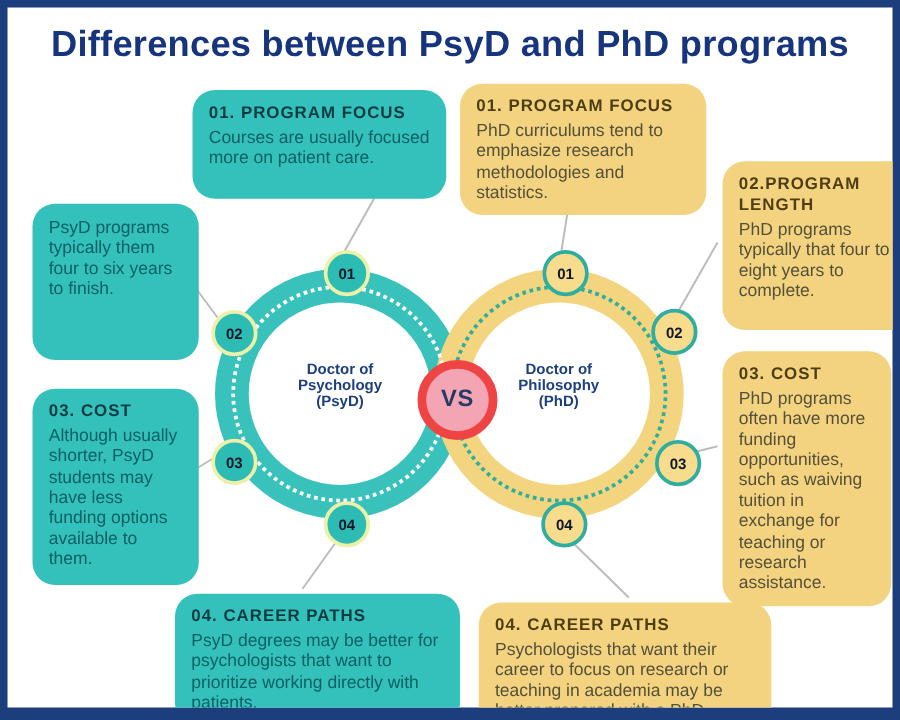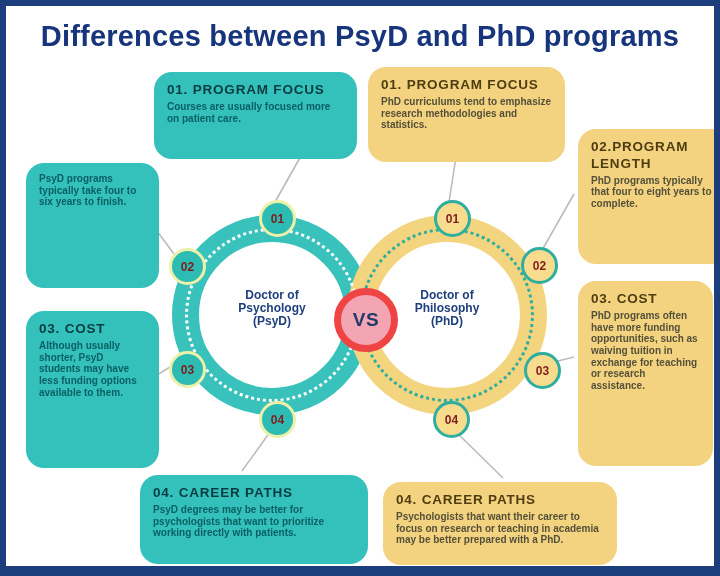--- a/index.html
+++ b/index.html
@@ -76,21 +76,21 @@
     font-size: 19px; font-weight: 800; color: #233b66;
     letter-spacing: 0.5px;
   }
 
   
   .node {
     position: absolute;
     width: 37px; height: 37px;
     border-radius: 50%;
     display: flex; align-items: center; justify-content: center;
-    font-size: 12px; font-weight: 800; color: #7f1d1d;
+    font-size: 12px; font-weight: 800; color: #0f172a;
   }
   .node.psyd { background: #2cbcb4; border: 3px solid #edf0a8; }
   .node.phd  { background: #f7dc8e; border: 3px solid #2fae9f; }
   .n-l1 { left: 253px; top: 194px; }
   .n-l2 { left: 163px; top: 242px; }
   .n-l3 { left: 163px; top: 345px; }
   .n-l4 { left: 253px; top: 395px; }
   .n-r1 { left: 428px; top: 194px; }
   .n-r2 { left: 515px; top: 241px; }
   .n-r3 { left: 518px; top: 346px; }
@@ -105,22 +105,22 @@
   .box.teal { background: #35c1bb; }
   .box.yellow { background: #f3d37f; }
   .box .heading {
     font-size: 13.5px;
     font-weight: 800;
     letter-spacing: 0.8px;
     line-height: 1.25;
     margin-bottom: 2px;
   }
   .box .body {
-    font-size: 10px;
-    font-weight: 700;
+    font-size: 14px;
+    font-weight: 400;
     line-height: 1.17;
   }
   .box.teal .heading { color: #093c42; }
   .box.teal .body    { color: #0a6065; }
   .box.yellow .heading { color: #4e3d11; }
   .box.yellow .body    { color: #54503a; }
 
   .b-l1 { left: 148px; top: 66px;  width: 203px; min-height: 87px; }
   .b-l2 { left: 20px;  top: 157px; width: 133px; min-height: 125px; }
   .b-l3 { left: 20px;  top: 305px; width: 133px; min-height: 157px; }
@@ -185,21 +185,21 @@
     </div>
   <div class="node phd n-r4">
       <span>04</span>
     </div>
 
   <div class="box teal b-l1">
     <div class="heading">01. PROGRAM FOCUS</div>
     <div class="body">Courses are usually focused more on patient care.</div>
   </div>
   <div class="box teal b-l2">
-    <div class="body">PsyD programs typically take four to six years to finish.</div>
+    <div class="body">PsyD programs typically them four to six years to finish.</div>
   </div>
   <div class="box teal b-l3">
     <div class="heading">03. COST</div>
     <div class="body">Although usually shorter, PsyD students may have less funding options available to them.</div>
   </div>
   <div class="box teal b-l4">
     <div class="heading">04. CAREER PATHS</div>
     <div class="body">PsyD degrees may be better for psychologists that want to prioritize working directly with patients.</div>
   </div>
 

